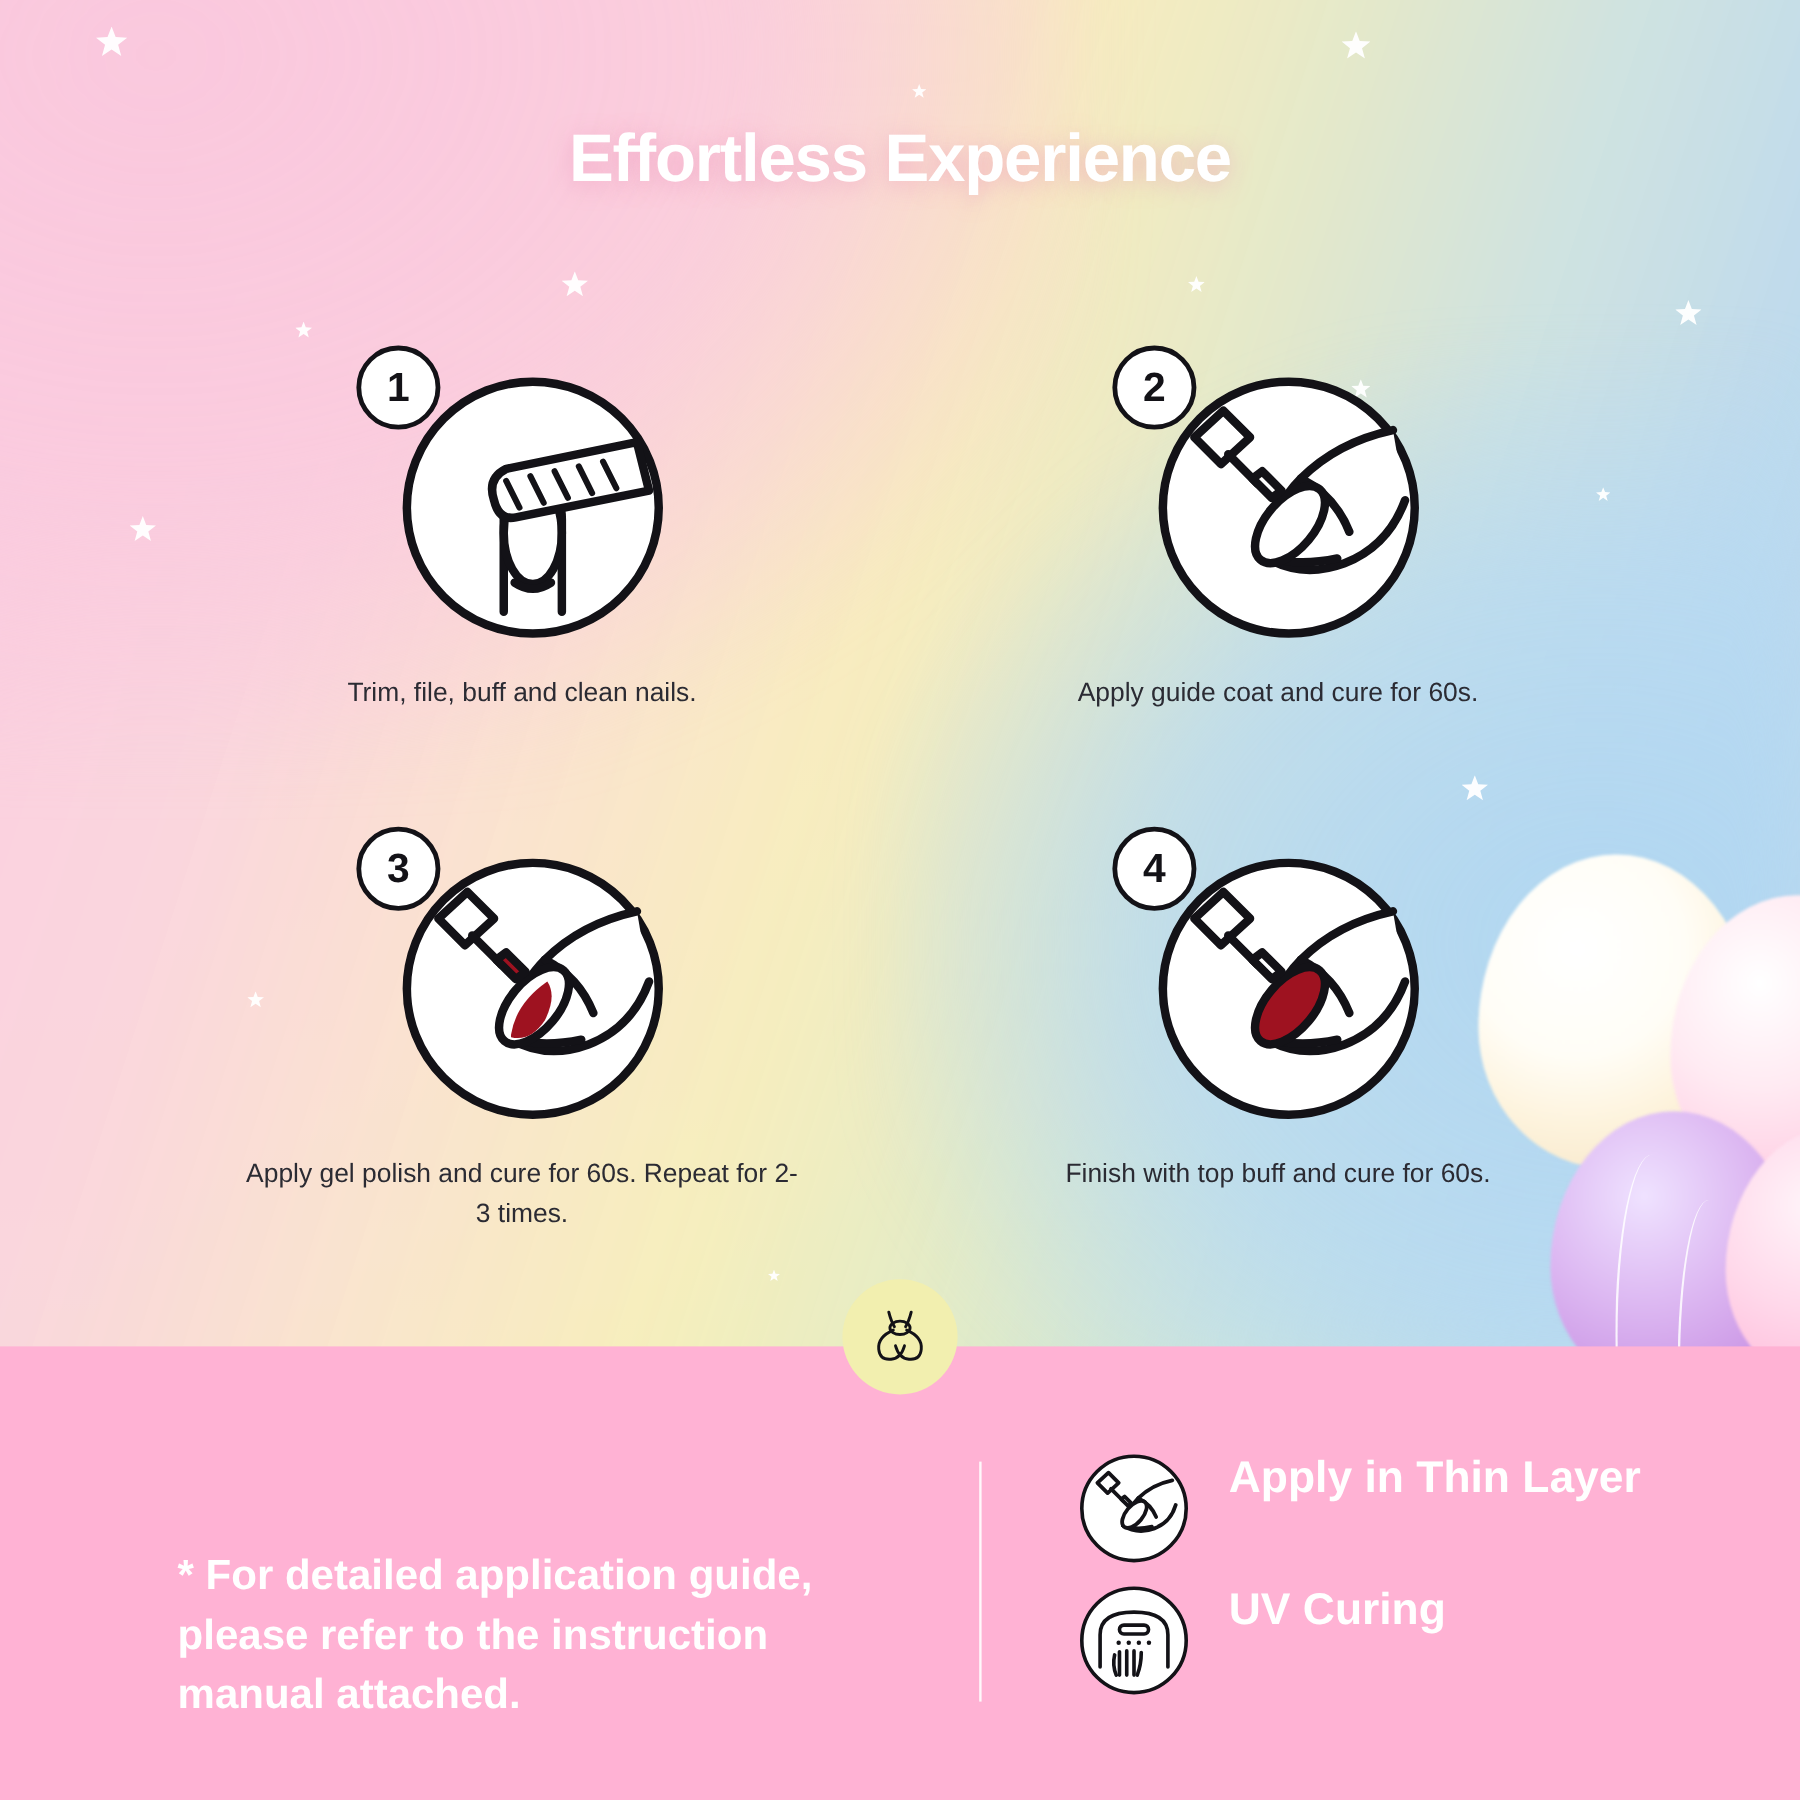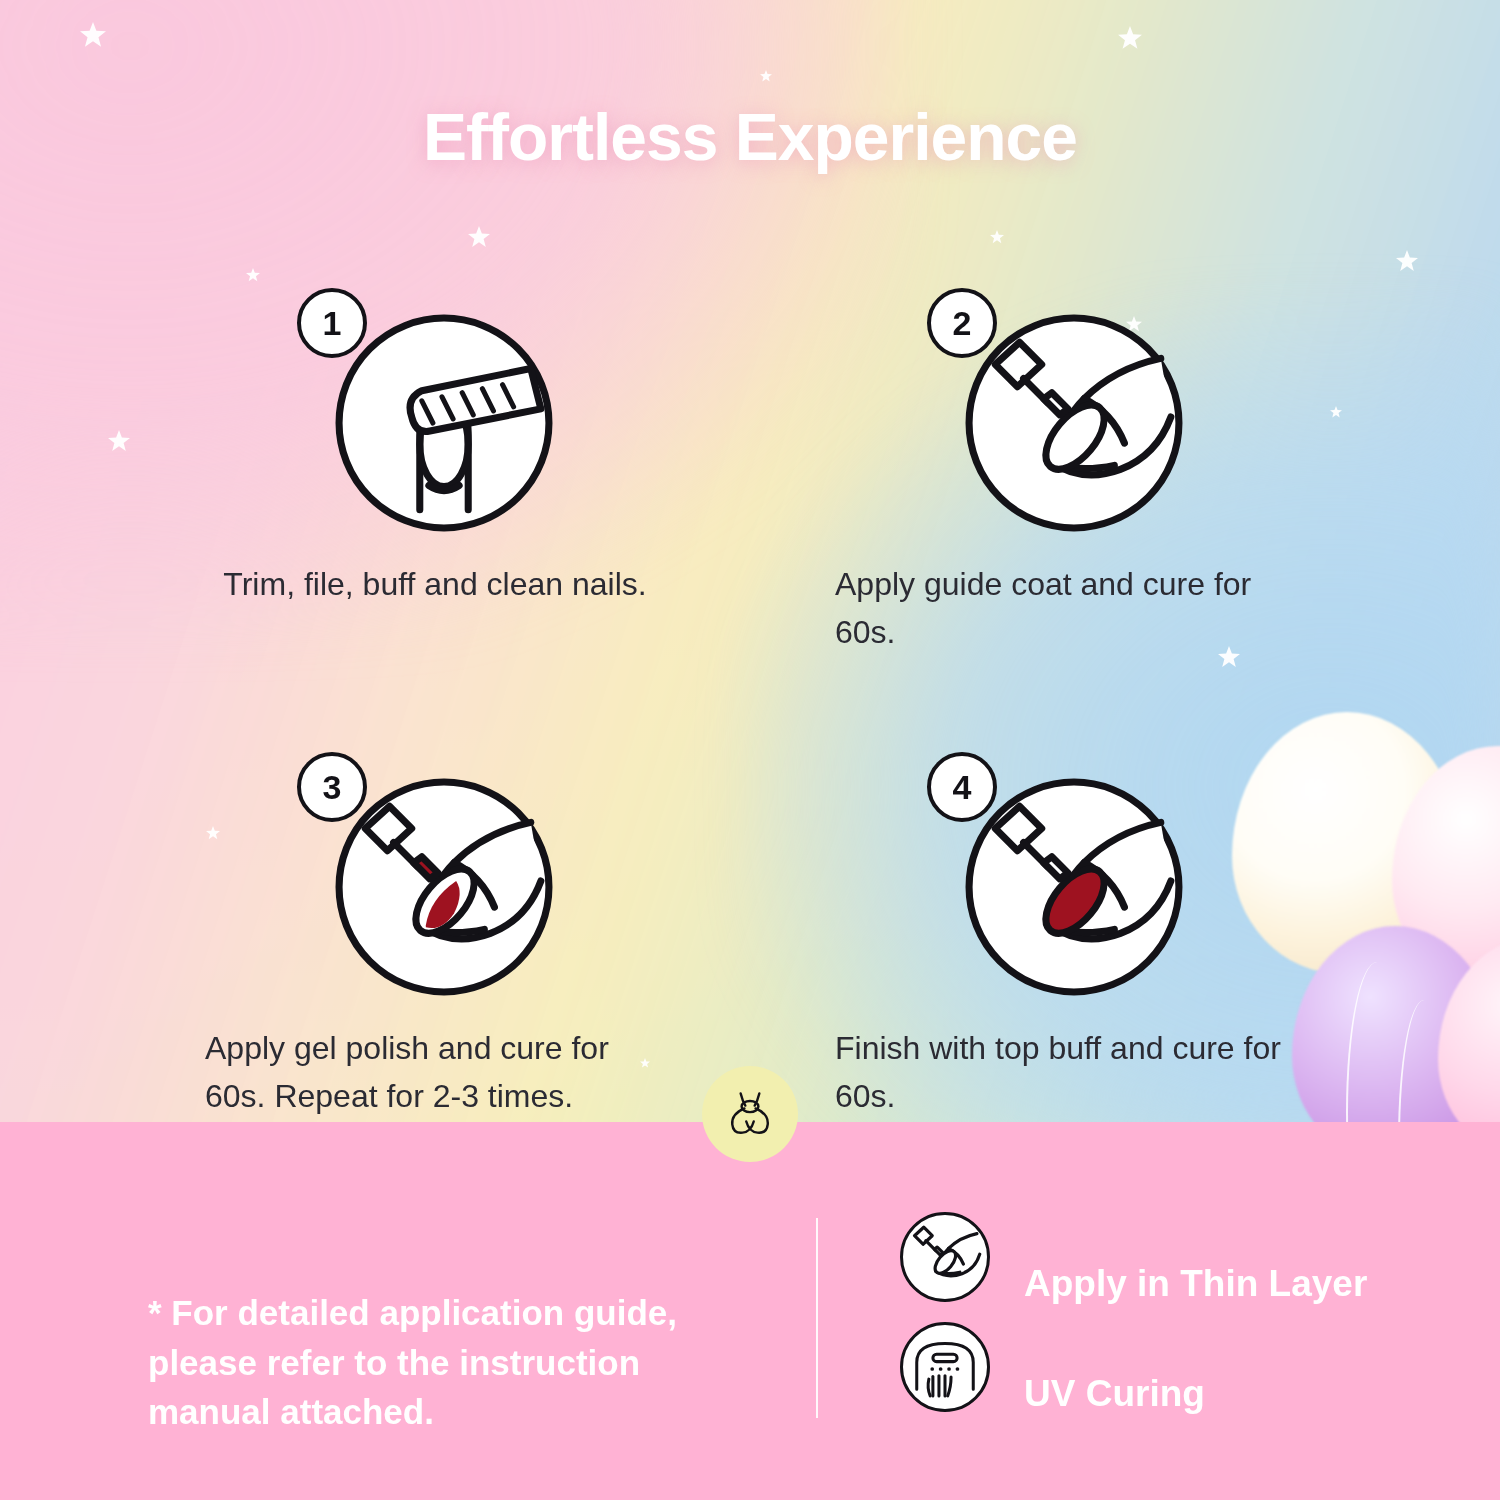--- a/index.html
+++ b/index.html
@@ -47,61 +47,61 @@
     clip-path:polygon(50% 0%,63% 34%,100% 36%,71% 59%,81% 95%,50% 74%,19% 95%,29% 59%,0% 36%,37% 34%);}
 
   
   .balloon{position:absolute;border-radius:50% 50% 48% 48%/55% 55% 45% 45%;filter:blur(1.2px);}
   .balloon::after{content:"";position:absolute;left:46%;bottom:-8px;width:16px;height:16px;border-radius:4px;background:inherit;filter:blur(2px);}
   .b-string{position:absolute;border-left:2px solid rgba(255,255,255,.85);border-radius:50%;filter:blur(.4px);}
 
   
   .title{
     position:absolute;left:0;right:0;top:104px;text-align:center;
-    font-size:66px;line-height:1;font-weight:bold;color:#ffffff;
+    font-size:56px;line-height:1;font-weight:bold;color:#ffffff;
     letter-spacing:-1px;
     text-shadow:0 3px 18px rgba(236,150,186,.55);
   }
 
   
   .steps{position:absolute;left:0;right:0;top:288px;}
   .row{display:flex;justify-content:center;gap:160px;}
   .row + .row{margin-top:96px;}
   .step{width:470px;display:flex;flex-direction:column;align-items:center;}
   .illo-wrap{position:relative;width:300px;height:252px;}
   .badge{
     position:absolute;left:12px;top:0;width:62px;height:62px;border-radius:50%;
     background:#ffffff;border:4px solid #131217;
     display:flex;align-items:center;justify-content:center;
     font-size:34px;font-weight:bold;color:#131217;z-index:3;line-height:1;
   }
   .illo{position:absolute;left:48px;top:24px;width:222px;height:222px;z-index:2;}
   .cap{
-    margin-top:20px;text-align:left;color:#2b2b33;
-    font-size:32px;line-height:1.5;font-weight:400;max-width:460px;
+    margin-top:20px;text-align:center;color:#2b2b33;
+    font-size:22px;line-height:1.5;font-weight:400;max-width:460px;
   }
 
   
   .logo-badge{
     position:absolute;left:702px;top:1066px;width:96px;height:96px;border-radius:50%;
     background:#f2efaf;display:flex;align-items:center;justify-content:center;z-index:6;
   }
 
   
   .footer{
     position:absolute;left:0;right:0;top:1122px;height:378px;background:#ffb2d4;z-index:4;
     display:flex;align-items:center;
   }
   .footer-note{
     position:absolute;left:148px;top:1288px;width:620px;z-index:5;
     color:#ffffff;font-size:35px;line-height:1.42;font-weight:bold;
   }
   .divider{position:absolute;left:816px;top:1218px;width:2px;height:200px;background:rgba(255,255,255,.9);z-index:5;}
   .feats{position:absolute;left:900px;top:1212px;z-index:5;}
-  .feat{display:flex;align-items:flex-end;gap:34px;}
+  .feat{display:flex;align-items:flex-start;gap:34px;}
   .feat + .feat{margin-top:20px;}
   .feat-ico{
     width:84px;height:84px;border-radius:50%;background:#fff;border:3px solid #131217;
     display:flex;align-items:center;justify-content:center;flex:0 0 auto;overflow:hidden;
   }
   .feat-lbl{color:#fff;font-size:37px;font-weight:bold;line-height:1;white-space:nowrap;}
 </style>
 </head>
 <body>
 

